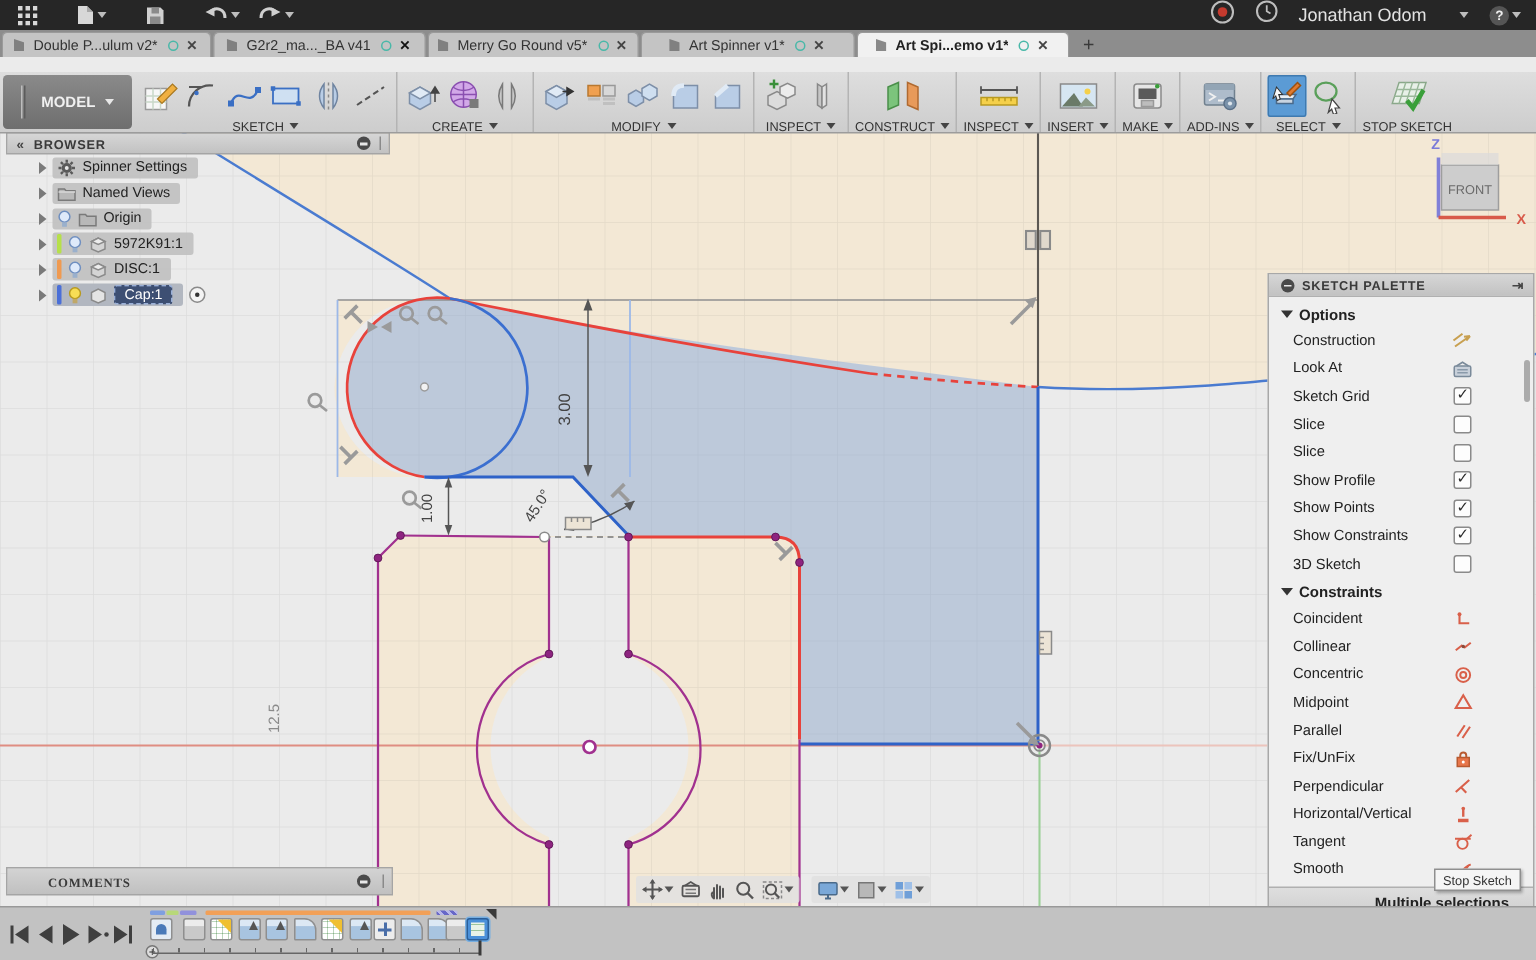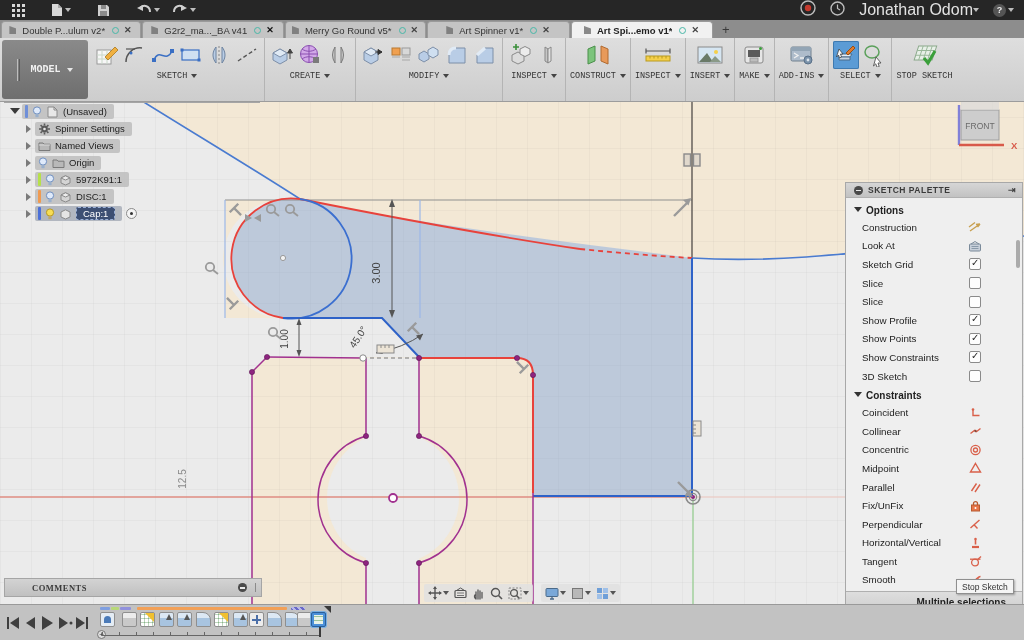--- a/index.html
+++ b/index.html
@@ -7,35 +7,35 @@
   body { font-family:"Liberation Sans", sans-serif; background:#ebebeb; }
   .app { position:relative; width:1024px; height:640px; background:#ebebeb; }
 
   
   .topbar { position:absolute; top:0; left:0; width:1024px; height:20px; background:#262626; display:flex; align-items:center; color:#cfcfcf; z-index:40; }
   .topbar .sp { width:14px; }
   .tb-ic { display:flex; align-items:center; margin-left:12px; gap:2px; }
   .tb-ic svg { display:block; }
   .caret { width:0; height:0; border-left:3.5px solid transparent; border-right:3.5px solid transparent; border-top:4px solid #bdbdbd; display:inline-block; }
   .topbar-right { margin-left:auto; display:flex; align-items:center; gap:14px; margin-right:10px; }
-  .user-name { font-size:16px; color:#e2e2e2; display:flex; align-items:center; gap:0; }
+  .user-name { font-size:12px; color:#e2e2e2; display:flex; align-items:center; gap:22px; }
   .help-circle { width:13px; height:13px; border-radius:50%; background:#555; color:#eee; font-size:9px; font-weight:bold; display:flex; align-items:center; justify-content:center; }
 
   
   .tabbar { position:absolute; top:20px; left:0; width:1024px; height:18px; background:#8d8d8d; display:flex; align-items:flex-end; padding-left:1px; z-index:40; }
   .tab { height:17px; background:#c4c4c4; border:1px solid #9a9a9a; border-bottom:none; border-radius:4px 4px 0 0; display:flex; align-items:center; font-size:9.5px; color:#333; padding:0 6px 0 5px; margin-right:1px;justify-content:center; }
   .tab.active { background:#f1f1f1; color:#222; font-weight:bold; }
   .tab-grip { width:7px; height:8px; background:#6f6f6f; clip-path:polygon(0 0,100% 30%,100% 100%,0 100%); margin-right:6px; opacity:.8; }
   .tab-label { white-space:nowrap; overflow:hidden; max-width:96px; }
   .tab-status { width:7px; height:7px; border:1.4px solid #49b8a8; border-radius:50%; margin:0 5px 0 7px; }
   .tab-close { font-size:9px; color:#444; font-weight:bold; cursor:default; }
   .tab-add { height:17px; display:flex; align-items:center; padding:0 8px; color:#3a3a3a; font-size:13px; }
 
   
-  .toolbar { position:absolute; top:38px; left:0; width:1024px; height:64px; background:linear-gradient(#dedede,#cdcdcd); border-bottom:1px solid #9c9c9c; display:flex; align-items:stretch; z-index:40;font-family:Liberation Mono, monospace; }
+  .toolbar { position:absolute; top:48px; left:0; width:1024px; height:41px; background:linear-gradient(#dedede,#cdcdcd); border-bottom:1px solid #9c9c9c; display:flex; align-items:stretch; z-index:40; }
   .model-btn { width:86px; margin:2px 2px; background:linear-gradient(#8a8a8a,#6e6e6e); border-radius:3px; color:#f0f0f0; font-size:10px; font-weight:bold; display:flex; align-items:center; justify-content:center; gap:6px; }
   .model-btn .caret { border-top-color:#e8e8e8; }
   .grip-dots { width:3px; height:22px; border-left:1px solid #bdbdbd; border-right:1px solid #5c5c5c; margin-right:4px; }
   .tgroup { display:flex; flex-direction:column; align-items:center; border-right:1px solid #b4b4b4; padding:2px 4px 1px; }
   .tg-icons { display:flex; align-items:center; gap:2px; height:30px; }
   .tbtn { width:26px; height:28px; display:flex; align-items:center; justify-content:center; border-radius:2px; }
   .tbtn.hl { background:#5b9bd5; box-shadow:inset 0 0 0 1px #3f7ab0; }
   .tg-label { font-size:8.5px; color:#333; display:flex; align-items:center; gap:4px; margin-top:1px; white-space:nowrap; }
   .tg-label .caret { border-top-color:#444; border-left-width:3px; border-right-width:3px; }
 
@@ -639,35 +639,20 @@
     </svg>
 
     <div class="browser">
       <div class="panel-head">
         <span class="ph-left">«</span>
         <span class="ph-title">BROWSER</span>
         <span class="ph-bubble"></span>
         <span class="ph-flick"></span>
       </div>
 
-      <div class="br-row">
-        <span class="tw open"></span>
-        <span class="br-pill">
-          <span class="cbar" style="background:#6f8fd8"></span>
-          <svg class="bulb" viewBox="0 0 10 12">
-              <circle cx="5" cy="4.5" r="3.6" fill="#dfeafa" stroke="#6f8fc0"></circle>
-              <rect x="3.4" y="8.2" width="3.2" height="3" fill="#9ab0cc"></rect>
-            </svg>
-          <svg class="doc-ic" viewBox="0 0 13 12">
-              <path d="M2,1 H8 L11,4 V11 H2 Z" fill="#e8e8e8" stroke="#8a8a8a"></path>
-              <path d="M8,1 V4 H11" fill="none" stroke="#8a8a8a"></path>
-            </svg>
-          <span class="lbl">(Unsaved)</span>
-        </span>
-      </div>
 
       <div class="br-row" style="padding-left:12px">
         <span class="tw"></span>
         <span class="br-pill">
           <svg class="gear-ic" viewBox="0 0 13 12">
               <circle cx="6.5" cy="6" r="3.4" fill="#5a5a5a"></circle>
               <circle cx="6.5" cy="6" r="1.3" fill="#e8e8e8"></circle>
               <g stroke="#5a5a5a" stroke-width="1.6">
                 <path d="M6.5,0.5 V2.5 M6.5,9.5 V11.5 M1,6 H3 M10,6 H12 M2.6,2.1 L4,3.5 M9,8.5 L10.4,9.9 M10.4,2.1 L9,3.5 M4,8.5 L2.6,9.9"></path>
               </g>

